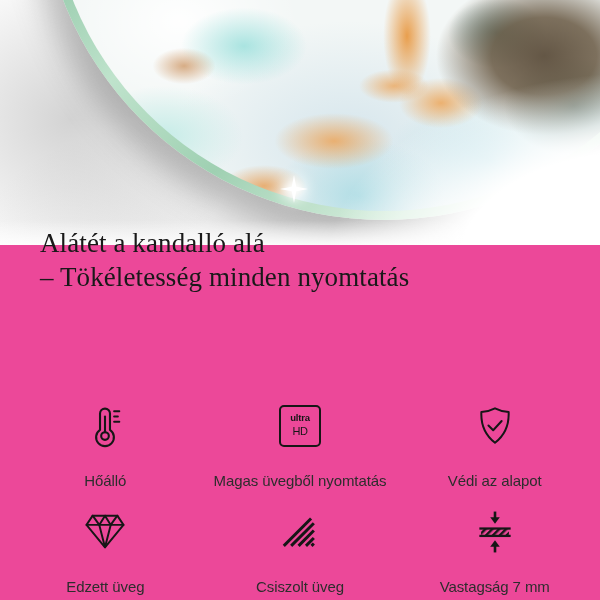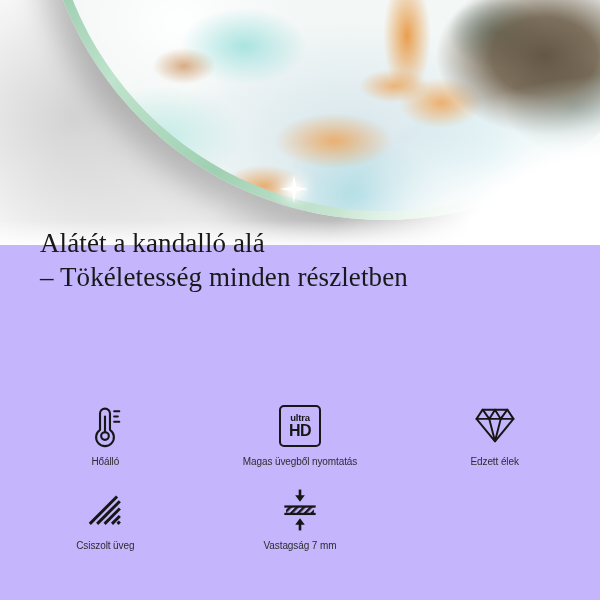--- a/index.html
+++ b/index.html
@@ -1,18 +1,18 @@
 <!DOCTYPE html>
 <html><head>
 <meta charset="utf-8">
 <style>
   * { margin:0; padding:0; box-sizing:border-box; }
   html,body { background:#fff; }
   .page {
-    position:relative; width:600px; height:600px; background:#c4b5fd;
+    position:relative; width:600px; height:600px; background:#ec4899;
     overflow:hidden; font-family:"Liberation Sans", sans-serif;padding-left:12px;
   }
 
   
   .hero {
     position:absolute; left:0; top:0; width:600px; height:245px; overflow:hidden;
     background:
       radial-gradient(ellipse 260px 240px at 70px 120px, rgba(110,110,110,.30), rgba(110,110,110,0) 68%),
       radial-gradient(ellipse 420px 170px at 280px 225px, rgba(130,130,130,.20), rgba(130,130,130,0) 70%),
       #ffffff;
@@ -68,51 +68,51 @@
     font-size:12.5px; line-height:26px; color:#3e3e3e; letter-spacing:-.2px;
   }
 
   
   .features {
     position:absolute; left:8px; top:403px; width:584px;
     display:grid; grid-template-columns:repeat(3,1fr); row-gap:20px;
   }
   .feature { display:flex; flex-direction:column; align-items:center; }
   .feature .ic { height:45px; display:flex; align-items:center; justify-content:center; }
-  .feature .lbl { margin-top:8px; font-size:10px; color:#2d2d2d; letter-spacing:-.1px; }
+  .feature .lbl { margin-top:24px; font-size:15px; color:#2d2d2d; letter-spacing:-.1px; }
   svg.stroke-ic { stroke:#161616; fill:none; stroke-width:2.2; stroke-linecap:round; stroke-linejoin:round; }
 
   .uhd {
     width:42px; height:42px; border:2.6px solid #161616; border-radius:5px;
     display:flex; flex-direction:column; align-items:center; justify-content:center;
     color:#161616;
   }
   .uhd-top { font-size:9.5px; font-weight:700; line-height:10px; letter-spacing:-.2px; }
-  .uhd-bottom { font-size:16px; font-weight:700; line-height:16px; letter-spacing:-.5px; }
+  .uhd-bottom { font-size:11px; font-weight:400; line-height:16px; letter-spacing:-.5px; }
 </style>
 </head>
 <body>
 
 <div class="page">
 
   <div class="hero">
     <div class="glass-rim">
       <div class="glass-face"></div>
     </div>
     <div class="hero-fade"></div>
     <div class="sparkle">
       <svg width="36" height="36" viewBox="0 0 36 36">
         <path d="M18,4 L20.2,15.8 L32,18 L20.2,20.2 L18,32 L15.8,20.2 L4,18 L15.8,15.8 Z" fill="#ffffff"></path>
       </svg>
     </div>
   </div>
 
   <h1 class="title">
     <div>Alátét a kandalló alá</div>
-    <div>– Tökéletesség minden részletben</div>
+    <div>– Tökéletesség minden nyomtatás</div>
   </h1>
 
   <p class="desc">
     </p>
     <div>A termék kiváló minőségű, 4 mm vastag edzett üvegből készült, amely kiemeli a nyomtatás</div>
     <div>színmélységét és elegáns fényt biztosít. Magas hőmérsékletálló, és védi a sérülésektől, így</div>
     <div>hosszú évekre biztosítja a kandalló körüli teret.</div>
   <p></p>
 
   <div class="features">
@@ -132,31 +132,40 @@
     <div class="feature">
       <div class="ic">
         <div class="uhd">
           <div class="uhd-top">ultra</div>
           <div class="uhd-bottom">HD</div>
         </div>
       </div>
       <div class="lbl">Magas üvegből nyomtatás</div>
     </div>
 
+    <div class="feature">
+      <div class="ic">
+        <svg class="stroke-ic" width="40" height="42" viewBox="0 0 44 46">
+          <path d="M22,3.5 C26.5,5.8 31.5,7.2 37,7.6 C37.6,20.5 33.2,32.8 22,41.5 C10.8,32.8 6.4,20.5 7,7.6 C12.5,7.2 17.5,5.8 22,3.5 Z"></path>
+          <path d="M14.8,22.5 L20,27.7 L29.3,17.5"></path>
+        </svg>
+      </div>
+      <div class="lbl">Védi az alapot</div>
+    </div>
 
     <div class="feature">
       <div class="ic">
         <svg class="stroke-ic" width="44" height="39" viewBox="0 0 50 44">
           <path d="M11,4 H39 L46,14.5 L25,40 L4,14.5 Z"></path>
           <path d="M4,14.5 H46"></path>
           <path d="M11,4 L18.5,14.5 L25,4 L31.5,14.5 L39,4"></path>
           <path d="M18.5,14.5 L25,40 L31.5,14.5"></path>
         </svg>
       </div>
-      <div class="lbl">Edzett élek</div>
+      <div class="lbl">Edzett üveg</div>
     </div>
 
     <div class="feature">
       <div class="ic">
         <svg width="37" height="37" viewBox="0 0 40 40" stroke="#161616" stroke-width="3.2" stroke-linecap="butt">
           <line x1="3" y1="35.5" x2="32.5" y2="6"></line>
           <line x1="11" y1="35.5" x2="35.5" y2="11"></line>
           <line x1="19" y1="35.5" x2="35.5" y2="19"></line>
           <line x1="27" y1="35.5" x2="35.5" y2="27"></line>
           <line x1="33" y1="35.5" x2="35.5" y2="33"></line>

